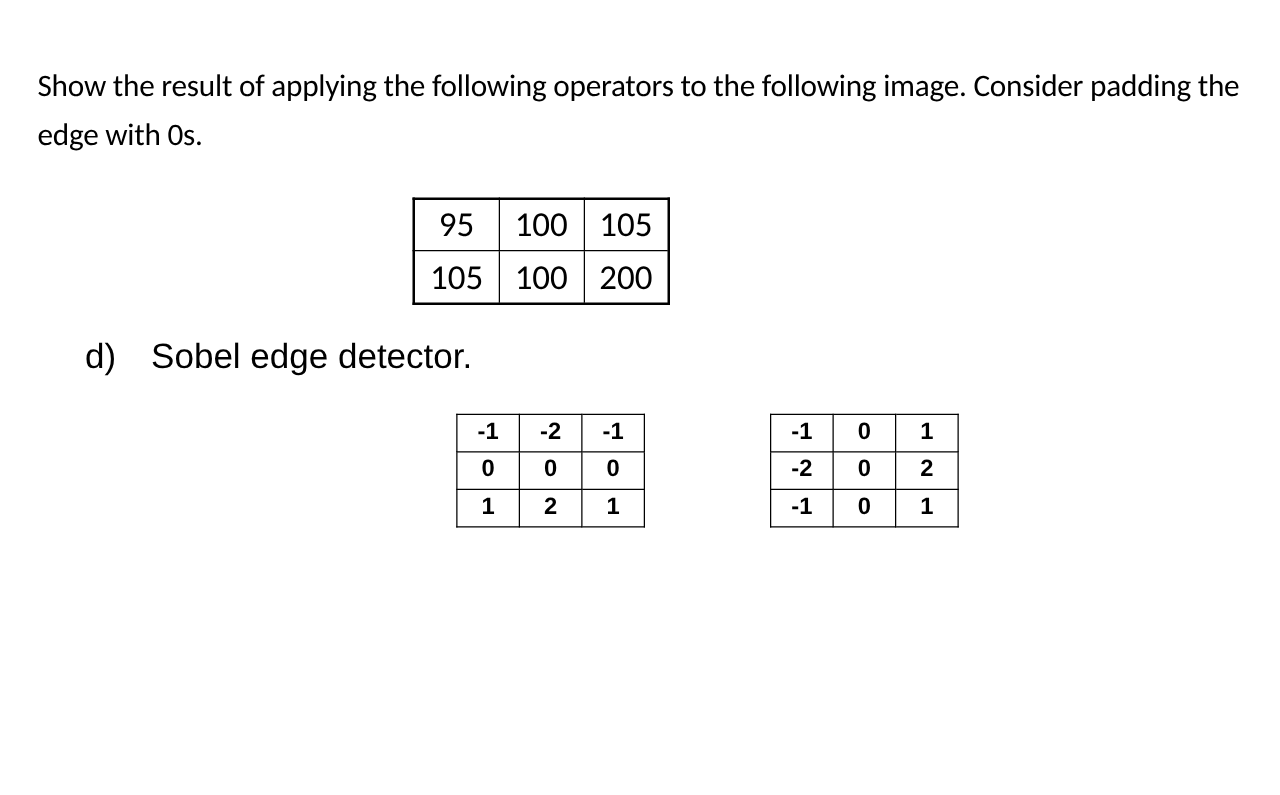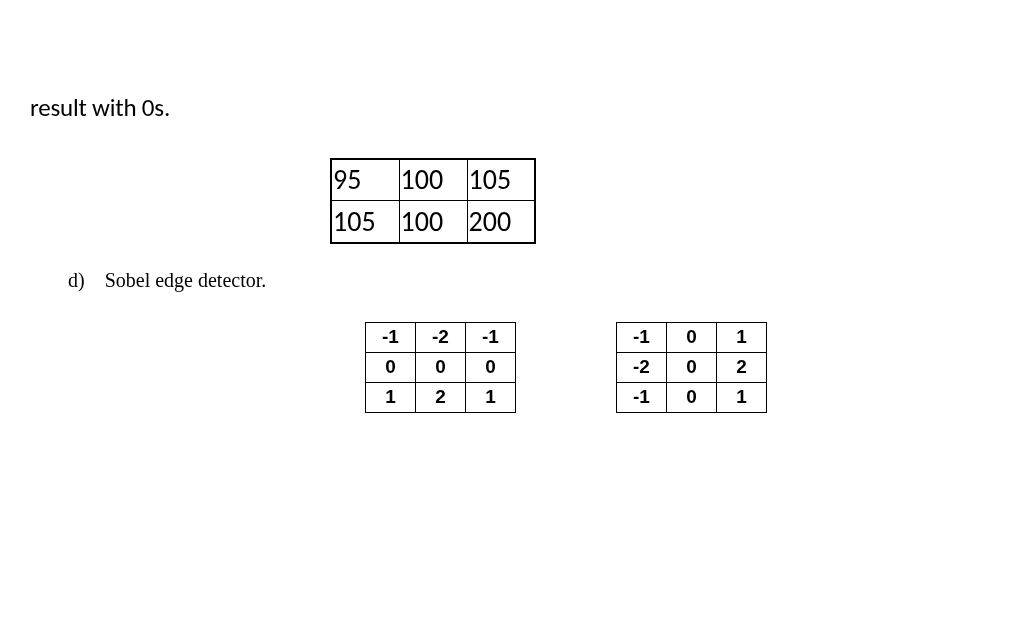--- a/index.html
+++ b/index.html
@@ -25,25 +25,26 @@
       margin-bottom: 25px;
       border: 2px solid #000;
     }
     .image-table td {
       border: 1.5px solid #000;
       font-size: 28px;
       font-family: Calibri, Arial, sans-serif;
       font-weight: 400;
       width: 68px;
       height: 42px;
+      text-align: center;
       vertical-align: middle;
     }
     .part-label {
-      font-family: Liberation Serif, serif;
-      font-size: 20px;
+      font-family: Liberation Sans, sans-serif;
+      font-size: 28px;
       margin: 18px 0 30px 38px;
     }
     .kernels-row {
       display: flex;
       flex-direction: row;
       margin-left: 335px;
       gap: 100px;
     }
     .kernel-table {
       border-collapse: collapse;
@@ -56,22 +57,22 @@
       width: 50px;
       height: 30px;
       text-align: center;
       vertical-align: middle;
     }
   </style>
 </head>
 <body>
 
 <div class="question-text">
-  <br>
-  <span>result with 0s.</span>
+  <span>Show the result of applying the following operators to the following image. Consider padding the</span><br>
+  <span>edge with 0s.</span>
 </div>
 
 <table class="image-table">
   <tbody>
       <tr>
     <td>95</td>
     <td>100</td>
     <td>105</td>
   </tr>
   <tr>

